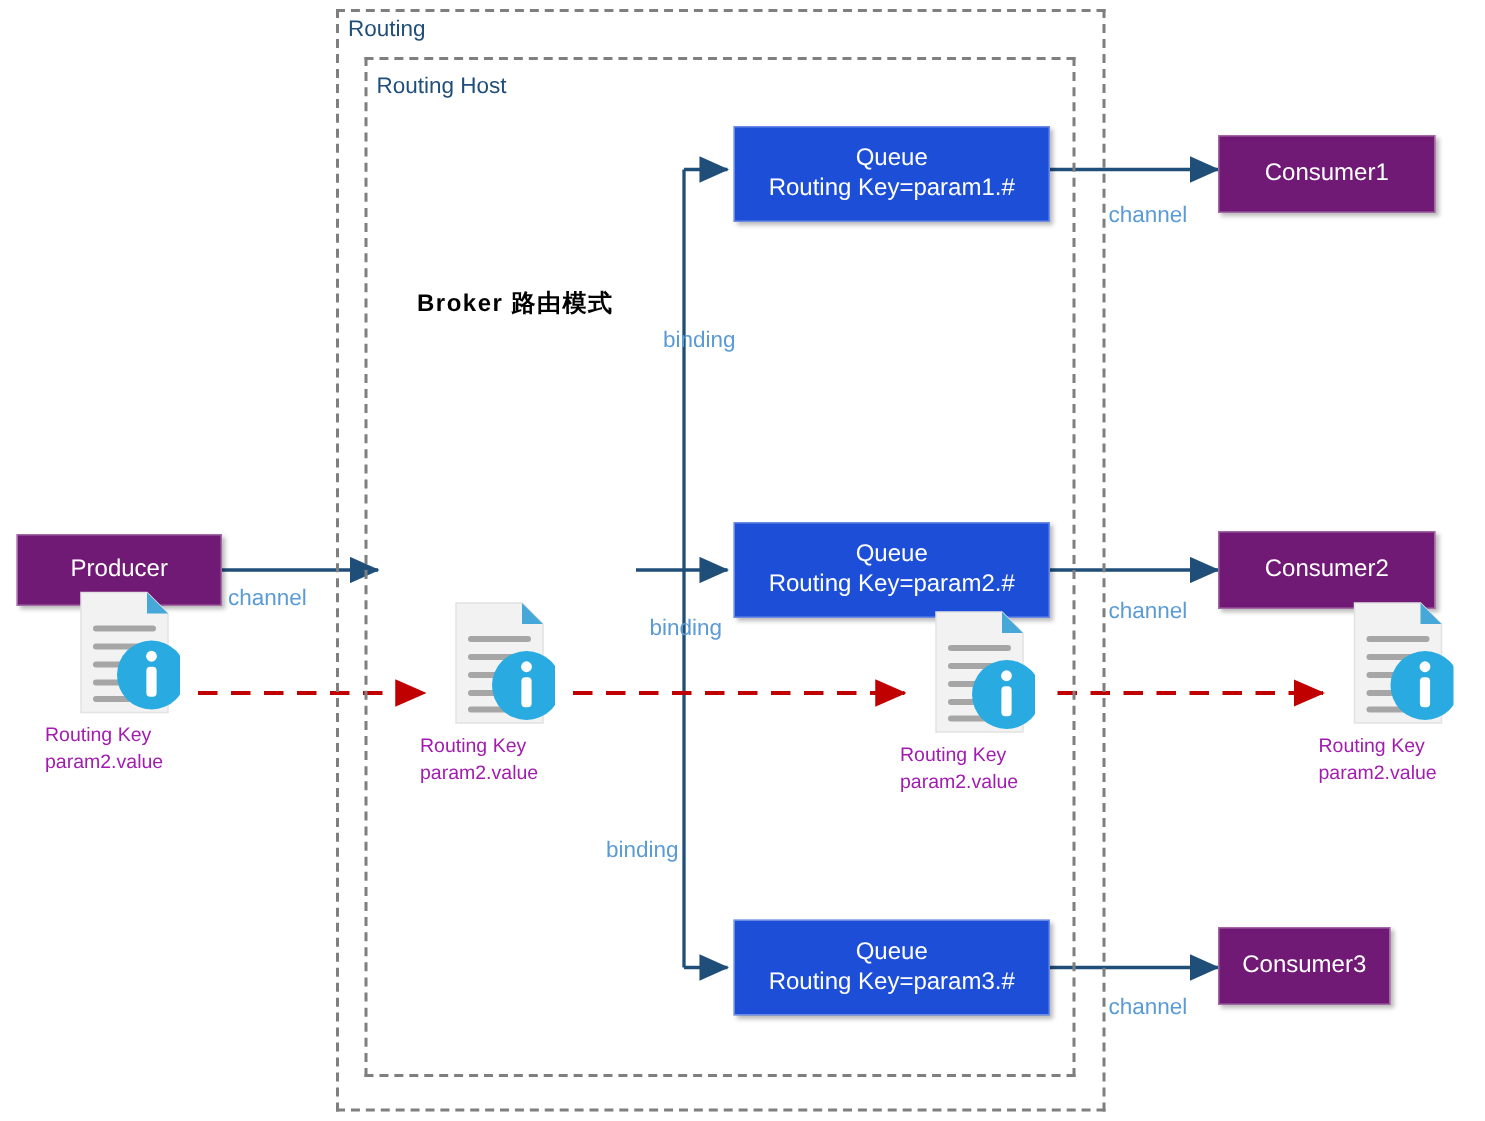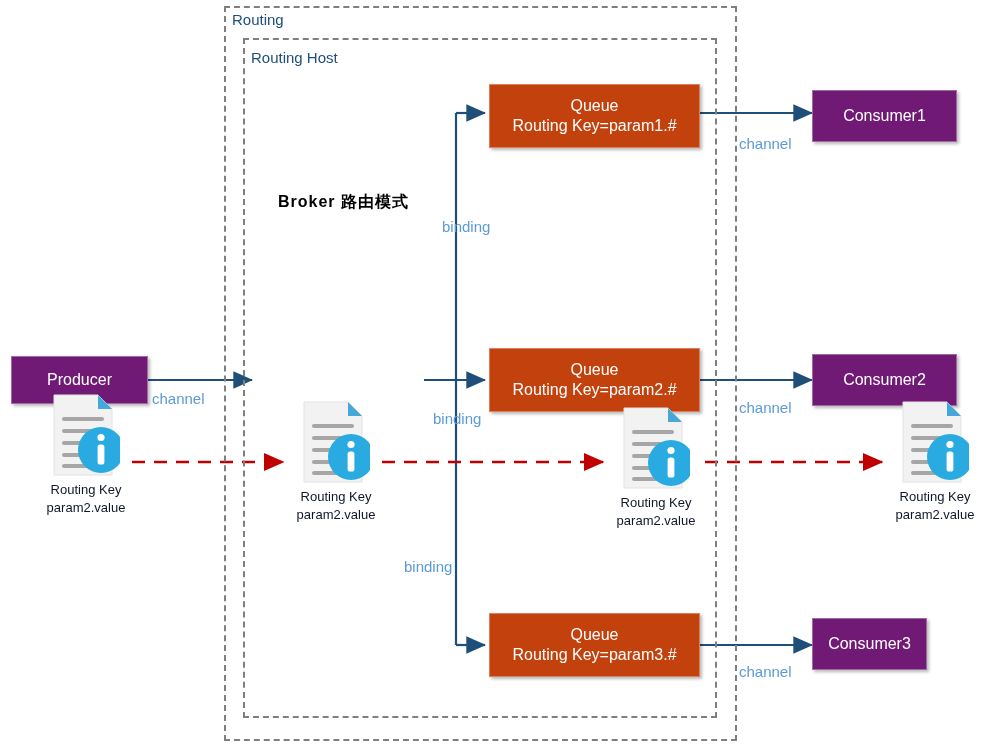--- a/index.html
+++ b/index.html
@@ -36,21 +36,21 @@
     align-items:center;
     justify-content:center;
     text-align:center;
     color:#ffffff;
     line-height:1.25;
     box-shadow:2px 2px 3px rgba(0,0,0,0.28);
     border:1px solid rgba(255,255,255,0.35);
   }
   .node-blue{background:#701a75;}
   .node-green{background:#70AD47;}
-  .node-orange{background:#c2410c;}
+  .node-orange{background:#1d4ed8;}
   .node .lbl{display:block;}
   .node .l1{font-size:16px;}
   .node .l2{font-size:16px;}
 
   
   .diagram-title{
     position:absolute;
     font-weight:bold;
     font-size:16px;
     color:#000000;
@@ -70,23 +70,22 @@
 
   
   .msg{position:absolute;width:112px;}
   .msg .doc{
     position:relative;
     width:68px;height:84px;
     margin:0 auto;
   }
   .msg .caption{
     margin-top:4px;
-    text-align:center;
     font-size:13px;
-    color:#0f172a;
+    color:#a21caf;
     line-height:1.35;
     white-space:nowrap;
   }
   .msg .caption .c2{display:block;}
 </style>
 </head>
 <body>
 
 <div id="stage">
 

